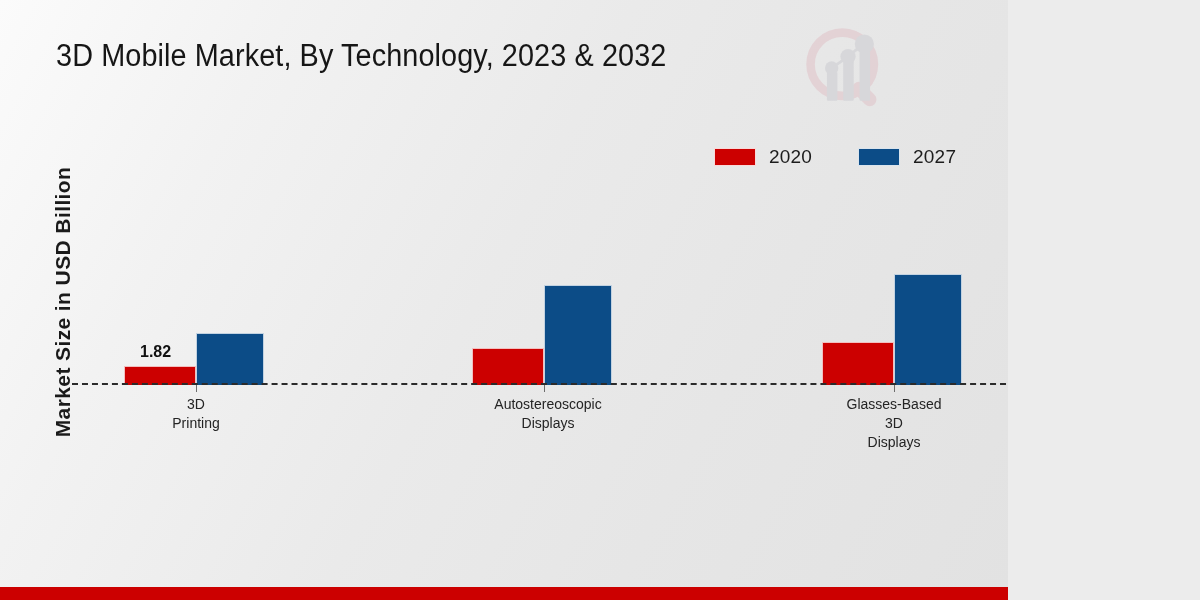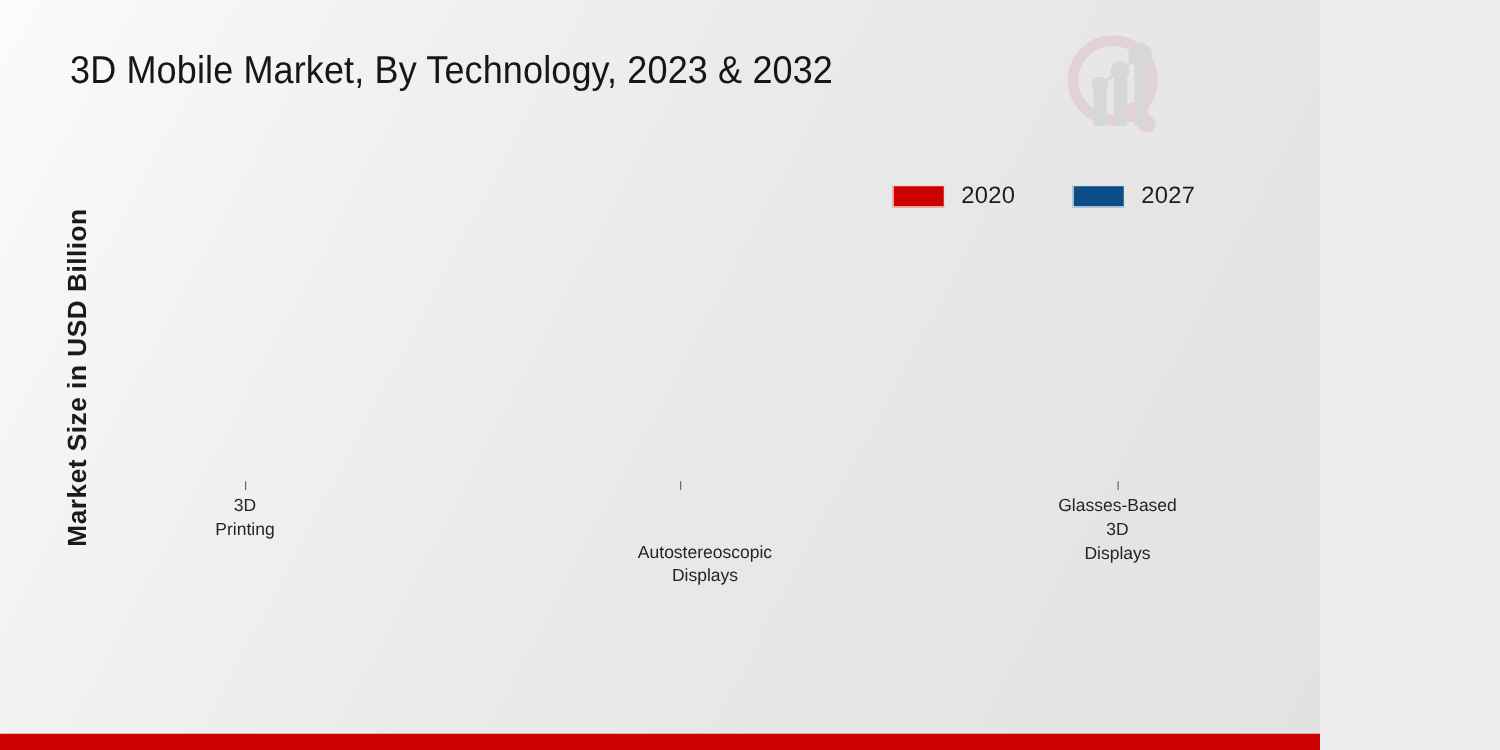--- a/index.html
+++ b/index.html
@@ -15,21 +15,20 @@
     background: #ececec;
   }
 
   #chart-root {
     position: relative;
     width: 1008px;
     height: 600px;
     background:
       linear-gradient(118deg, #fbfbfb 0%, #f2f2f2 22%, #eaeaea 48%, #e6e6e6 70%, #e2e2e2 100%);
     overflow: hidden;
-    padding-left: 48px;
   }
 
   
   #chart-title {
     position: absolute;
     left: 56px;
     top: 38px;
     font-family: "Liberation Sans Narrow", "Liberation Sans", sans-serif;
     font-size: 31px;
     font-weight: 400;
@@ -202,30 +201,56 @@
     <div class="legend-item">
       <span class="legend-swatch" style="background:#cc0000"></span>
       <span class="legend-label">2020</span>
     </div>
     <div class="legend-item">
       <span class="legend-swatch" style="background:#0c4c87"></span>
       <span class="legend-label">2027</span>
     </div>
   </div>
 
+  <div id="plot-area">
+
+    <div class="bar-group" style="left:52px;">
+      <div class="bars-row">
+        <div class="bar series-2023" style="width:72px;height:19px;"></div>
+        <div class="bar series-2032" style="width:68px;height:52px;"></div>
+      </div>
+      <div class="bar-value-label" style="left:16px;bottom:24px;">1.82</div>
+    </div>
+
+    <div class="bar-group" style="left:400px;">
+      <div class="bars-row">
+        <div class="bar series-2023" style="width:72px;height:37px;"></div>
+        <div class="bar series-2032" style="width:68px;height:100px;"></div>
+      </div>
+    </div>
+
+    <div class="bar-group" style="left:750px;">
+      <div class="bars-row">
+        <div class="bar series-2023" style="width:72px;height:43px;"></div>
+        <div class="bar series-2032" style="width:68px;height:111px;"></div>
+      </div>
+    </div>
+
+    <div id="baseline"></div>
+  </div>
 
   <div id="category-axis">
     <div class="category-tick" style="left:124px;"></div>
     <div class="category-label" style="left:44px;width:160px;">
       <div>3D</div>
       <div>Printing</div>
     </div>
 
     <div class="category-tick" style="left:472px;"></div>
-    <div class="category-label" style="left:392px;width:200px;margin-top:37px;">
+    <div class="category-label" style="left:376px;width:200px;">
       <div>Autostereoscopic</div>
       <div>Displays</div>
     </div>
 
     <div class="category-tick" style="left:822px;"></div>
     <div class="category-label" style="left:732px;width:180px;">
       <div>Glasses-Based</div>
       <div>3D</div>
       <div>Displays</div>
     </div>

